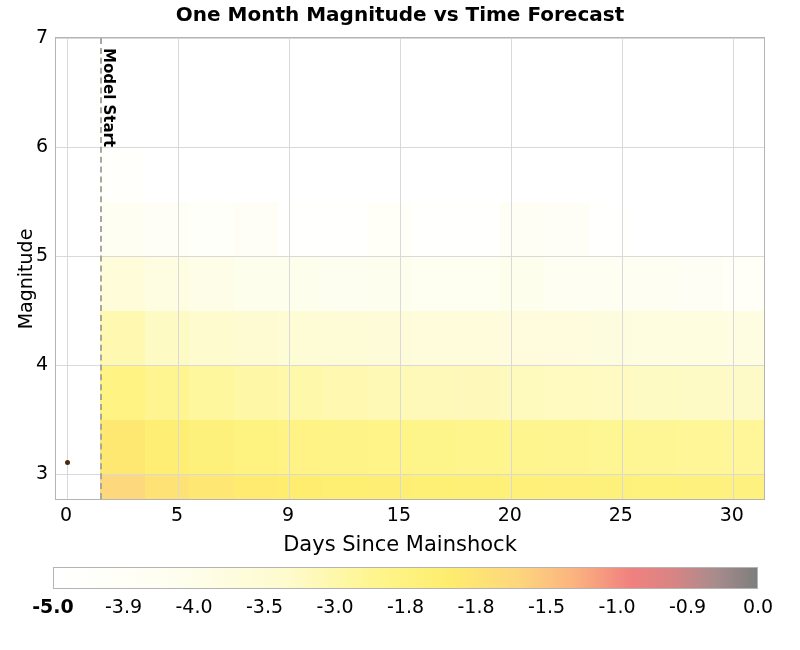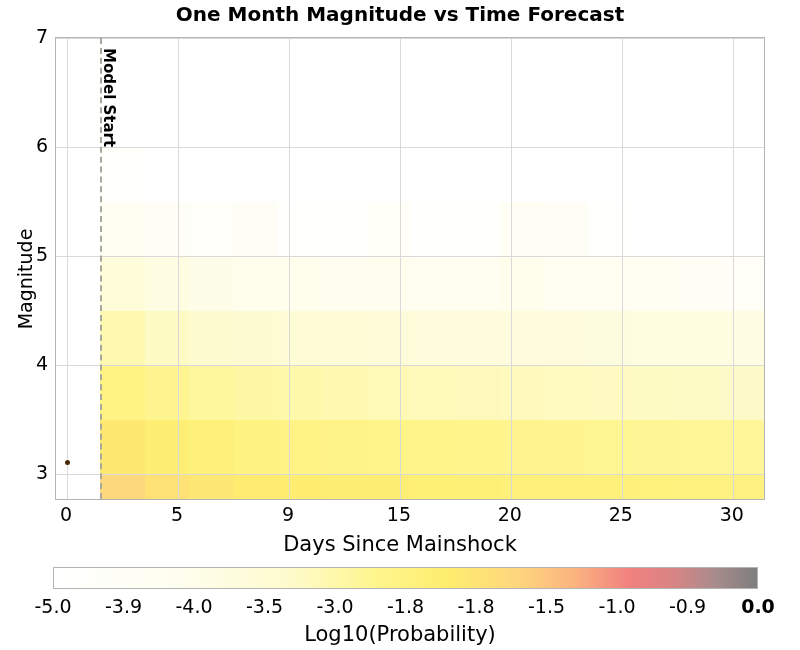--- a/index.html
+++ b/index.html
@@ -351,26 +351,25 @@
     <div class="xtick-label" style="left: 368.906px; width: 60px;">15</div>
     <div class="xtick-label" style="left: 479.844px; width: 60px;">20</div>
     <div class="xtick-label" style="left: 590.781px; width: 60px;">25</div>
     <div class="xtick-label" style="left: 701.719px; width: 60px;">30</div>
   </div>
 <div id="x-axis-title">Days Since Mainshock</div>
 
 <div id="colorbar-wrap">
   <div id="colorbar-bar" style="background: linear-gradient(to right, rgb(255, 255, 255) 0%, rgb(254, 254, 240) 17%, rgb(254, 251, 206) 33%, rgb(254, 245, 140) 46%, rgb(254, 237, 110) 56%, rgb(253, 214, 125) 66%, rgb(251, 179, 127) 74%, rgb(240, 129, 127) 82%, rgb(217, 132, 132) 88%, rgb(169, 140, 140) 94%, rgb(126, 126, 126) 100%);"></div>
   <div id="colorbar-ticks">
-      <div class="cb-tick-label" style="left: 18px; width: 70px;">-5.0</div>
+      <div class="cb-tick-label" style="left: 18px; width: 70px; font-weight: bold;">-5.0</div>
       <div class="cb-tick-label" style="left: 88.5px; width: 70px;">-3.9</div>
       <div class="cb-tick-label" style="left: 159px; width: 70px;">-4.0</div>
       <div class="cb-tick-label" style="left: 229.5px; width: 70px;">-3.5</div>
       <div class="cb-tick-label" style="left: 300px; width: 70px;">-3.0</div>
       <div class="cb-tick-label" style="left: 370.5px; width: 70px;">-1.8</div>
       <div class="cb-tick-label" style="left: 441px; width: 70px;">-1.8</div>
       <div class="cb-tick-label" style="left: 511.5px; width: 70px;">-1.5</div>
       <div class="cb-tick-label" style="left: 582px; width: 70px;">-1.0</div>
       <div class="cb-tick-label" style="left: 652.5px; width: 70px;">-0.9</div>
-      <div class="cb-tick-label" style="left: 723px; width: 70px; font-weight: bold;">0.0</div>
+      <div class="cb-tick-label" style="left: 723px; width: 70px;">0.0</div>
     </div>
-  <div id="colorbar-title">Log10(Probability)</div>
 </div>
 
 </body></html>

